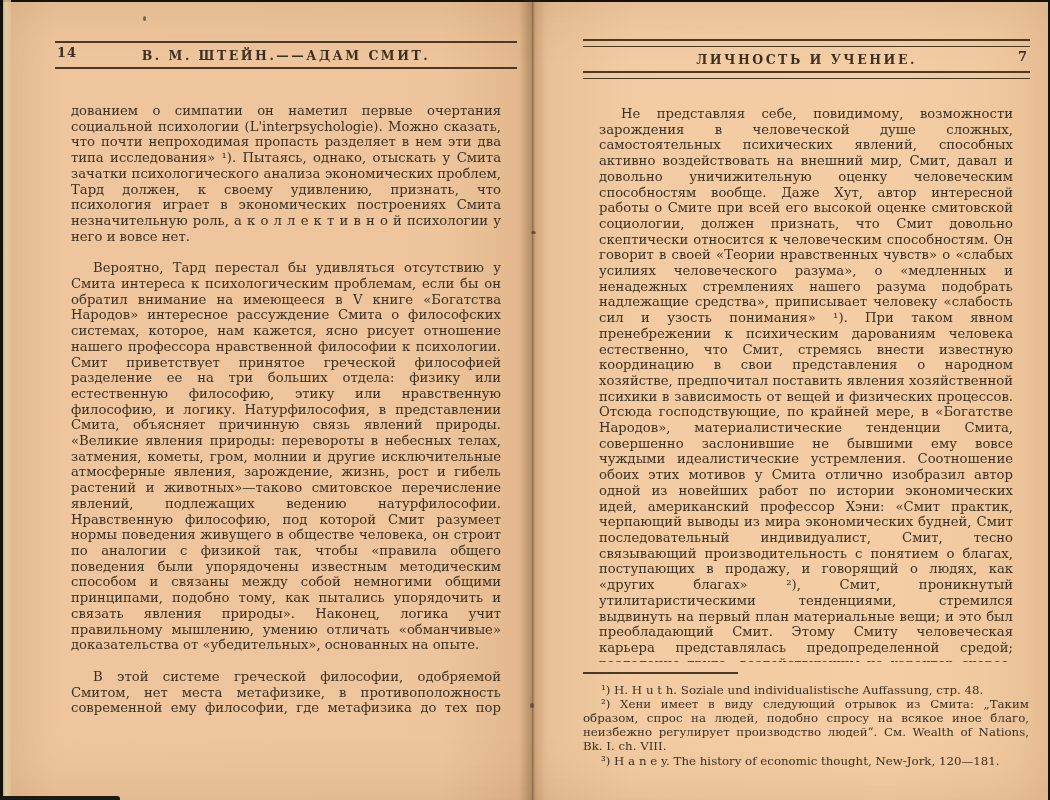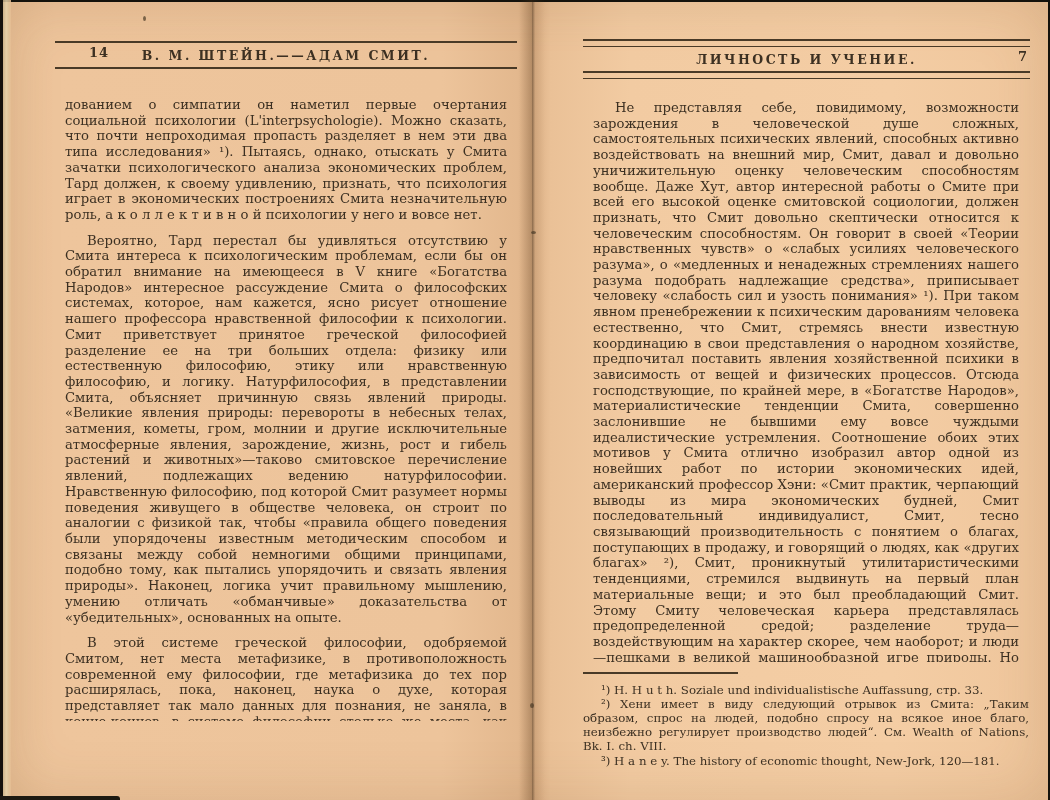--- a/index.html
+++ b/index.html
@@ -32,27 +32,27 @@
   }
   .speck { position:absolute; background:#4a3b26; border-radius:50%; opacity:.7; }
 
   
   .header { position:absolute; }
   .rule { background:var(--rule,#4a3b28); height:2px; }
   .rule.dbl { height:5px; background:transparent; border-top:2px solid var(--rule,#4a3b28); border-bottom:1px solid var(--rule,#4a3b28); }
   .hrow { position:relative; height:24px; display:flex; align-items:center; justify-content:center; }
   .rtitle { font-size:12.5px; letter-spacing:2.5px; font-weight:bold; }
   .pagenum { position:absolute; top:2px; font-size:13px; font-weight:bold; letter-spacing:1px; }
-  .pagenum.pl { left:2px;margin-left:32px; }
+  .pagenum.pl { left:2px; }
   .pagenum.pr { right:2px; }
 
   
   .body-text { position:absolute; overflow:hidden; text-align:justify;
     font-size:13.2px; line-height:15.7px; }
-  .body-text p { margin:10px; text-indent:22px; }
+  .body-text p { margin:16px; text-indent:22px; }
   .body-text p.no-indent { text-indent:0; }
 
   
   .footnotes { position:absolute; font-size:11.8px; line-height:14.2px; text-align:justify; }
   .fn-rule { height:1.5px; background:var(--rule,#4a3b28); margin-bottom:9px; }
   .footnotes p { margin:0; text-indent:18px; }
 </style>
 </head>
 <body>
 
@@ -92,18 +92,18 @@
     <div class="rule dbl"></div>
   </div>
 
   <div class="body-text" style="left:583px; top:90px; width:446px; height:572px;">
       <p>Не представляя себе, повидимому, возможности зарождения в человеческой душе сложных, самостоятельных психических явлений, способных активно воздействовать на внешний мир, Смит, давал и довольно уничижительную оценку человеческим способностям вообще. Даже Хут, автор интересной работы о Смите при всей его высокой оценке смитовской социологии, должен признать, что Смит довольно скептически относится к человеческим способностям. Он говорит в своей «Теории нравственных чувств» о «слабых усилиях человеческого разума», о «медленных и ненадежных стремлениях нашего разума подобрать надлежащие средства», приписывает человеку «слабость сил и узость понимания» ¹). При таком явном пренебрежении к психическим дарованиям человека естественно, что Смит, стремясь внести известную координацию в свои представления о народном хозяйстве, предпочитал поставить явления хозяйственной психики в зависимость от вещей и физических процессов. Отсюда господствующие, по крайней мере, в «Богатстве Народов», материалистические тенденции Смита, совершенно заслонившие не бывшими ему вовсе чуждыми идеалистические устремления. Соотношение обоих этих мотивов у Смита отлично изобразил автор одной из новейших работ по истории экономических идей, американский профессор Хэни: «Смит практик, черпающий выводы из мира экономических будней, Смит последовательный индивидуалист, Смит, тесно связывающий производительность с понятием о благах, поступающих в продажу, и говорящий о людях, как «других благах» ²), Смит, проникнутый утилитаристическими тенденциями, стремился выдвинуть на первый план материальные вещи; и это был преобладающий Смит. Этому Смиту человеческая карьера представлялась предопределенной средой; разделение труда—воздействующим на характер скорее, чем наоборот; и люди—пешками в великой машинообразной игре природы. Но был и другой Смит, правда наполовину незаметный в «Богатстве Народов»: этот Смит несколько ограничивал свой оптимистический индивидуализм, молчаливо дедуцировал свои выводы из идеалистических предпосылок, подчеркивал социальную точку зрения и противополагал долг и нравственные основания «естественным». Это был Смит, написавший «Теорию нравственных чувств», обнаруживающий явные следы идеалистических тенденций» ³).</p>
     </div>
 
   <div class="footnotes" style="left:583px; top:672px; width:446px;">
     <div class="fn-rule" style="width:155px;"></div>
     <div>
-        <p>¹) H. H u t h. Soziale und individualistische Auffassung, стр. 33.</p>
+        <p>¹) H. H u t h. Soziale und individualistische Auffassung, стр. 48.</p>
         <p>²) Хени имеет в виду следующий отрывок из Смита: „Таким образом, спрос на людей, подобно спросу на всякое иное благо, неизбежно регулирует производство людей“. См. Wealth of Nations, Bk. I. ch. VIII.</p>
         <p>³) H a n e y. The history of economic thought, New-Jork, 120—181.</p>
       </div>
   </div>
 </div>
 
 </body></html>

